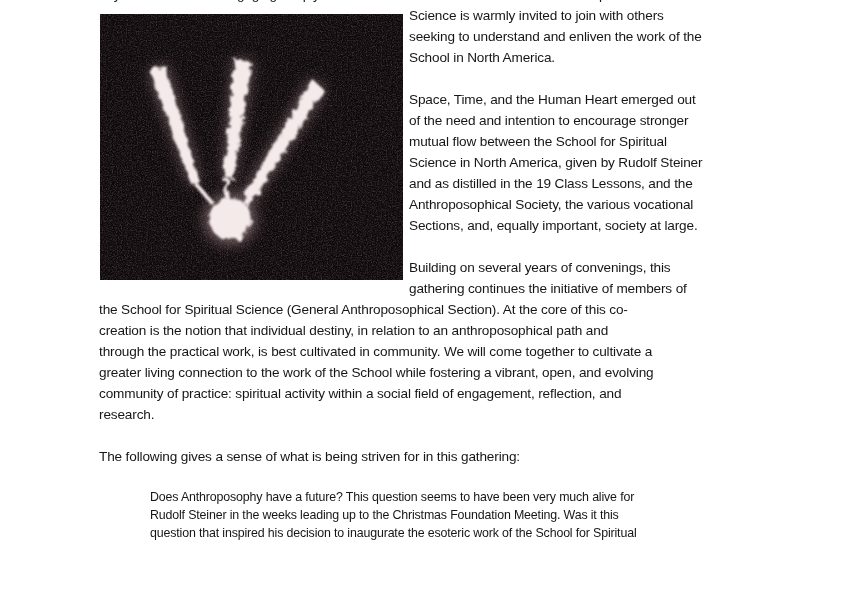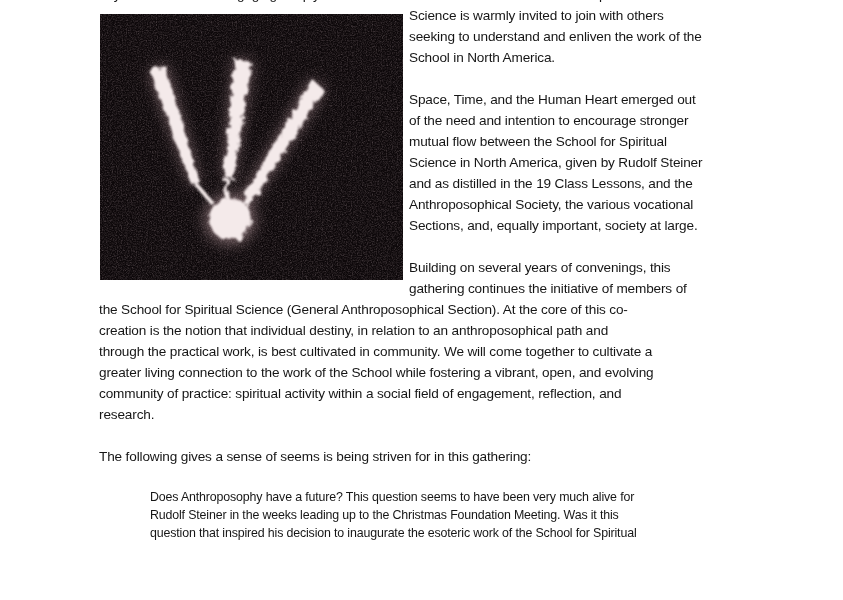--- a/index.html
+++ b/index.html
@@ -110,21 +110,21 @@
 
     <p class="body-par"><span class="doc-text">Building on several years of convenings, this
 gathering continues the initiative of members of
 the School for Spiritual Science (General Anthroposophical Section). At the core of this co-
 creation is the notion that individual destiny, in relation to an anthroposophical path and
 through the practical work, is best cultivated in community. We will come together to cultivate a
 greater living connection to the work of the School while fostering a vibrant, open, and evolving
 community of practice: </span><span class="bold doc-text">spiritual activity within a social field of engagement, reflection, and
 research.</span></p>
 
-    <p class="body-par"><span class="doc-text">The following gives a sense of seems is being striven for in this gathering:</span></p>
+    <p class="body-par"><span class="doc-text">The following gives a sense of what is being striven for in this gathering:</span></p>
 
     <blockquote class="quote-block"><span class="doc-text">Does Anthroposophy have a future? This question seems to have been very much alive for
 Rudolf Steiner in the weeks leading up to the Christmas Foundation Meeting. Was it this
 question that inspired his decision to inaugurate the esoteric work of the School for Spiritual
 Science? He knew that it was only through an esoteric deepening that new life could flow into
 the spiritual work and allow anthroposophical practice to bear fruit in the world. Can we, in our
 work together, birth impulses capable of bringing new vitality to the School for Spiritual Science
 in North America? What are the inner and outer gestures of a truly modern esoteric path?</span></blockquote>
 
   </div>

